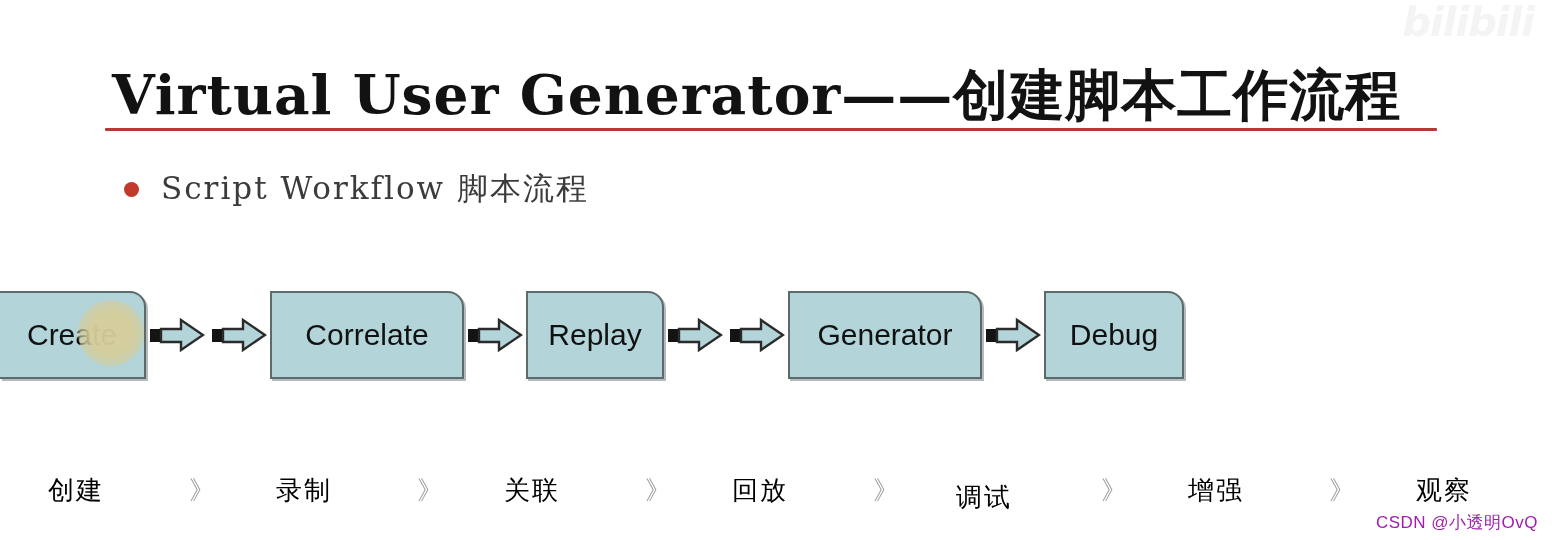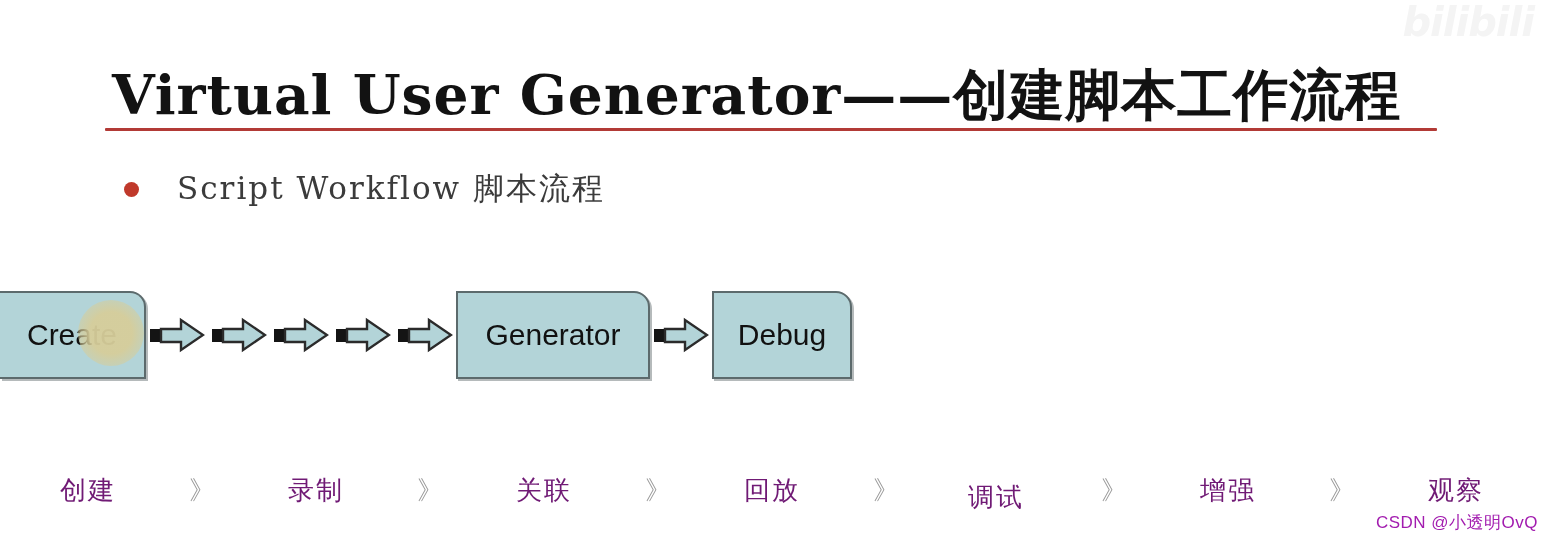--- a/index.html
+++ b/index.html
@@ -60,21 +60,21 @@
     border-radius: 1px;
   }
 
   
   #bullet-row {
     position: absolute;
     left: 124px;
     top: 168px;
     display: flex;
     align-items: center;
-    gap: 38px;
+    gap: 22px;
   }
   #bullet-dot {
     width: 15px;
     height: 15px;
     border-radius: 50%;
     background: #c0392b;
     flex: none;
   }
   #bullet-text {
     font-family: "DejaVu Serif", serif;
@@ -143,22 +143,22 @@
     position: absolute;
     left: 0;
     top: 468px;
     width: 1552px;
     height: 44px;
     display: flex;
     align-items: center;
   }
   .cn-label {
     font-size: 26px;
-    color: #701a75;
-    text-align: center;
+    color: #000000;
+    text-align: left;
     letter-spacing: 2px;
     white-space: nowrap;
     flex: none;
   }
   .cn-sep {
     font-size: 26px;
     color: #9a9a9a;
     text-align: center;
     flex: none;
     white-space: nowrap;
@@ -187,25 +187,31 @@
         <rect x="1" y="13" width="11" height="13" fill="#141414"></rect>
         <path d="M12 13 H32 V4 L54 19 L32 34 V26 H12 Z" fill="#b3d4d8" stroke="#2b2b2b" stroke-width="2.4" stroke-linejoin="miter"></path>
       </svg>
     </div>
     <div class="flow-arrow">
       <svg width="56" height="38" viewBox="0 0 56 38" aria-hidden="true">
         <rect x="1" y="13" width="11" height="13" fill="#141414"></rect>
         <path d="M12 13 H32 V4 L54 19 L32 34 V26 H12 Z" fill="#b3d4d8" stroke="#2b2b2b" stroke-width="2.4" stroke-linejoin="miter"></path>
       </svg>
     </div>
-    <div class="flow-arrow">
-      <svg width="56" height="38" viewBox="0 0 56 38" aria-hidden="true">
-        <rect x="1" y="13" width="11" height="13" fill="#141414"></rect>
-        <path d="M12 13 H32 V4 L54 19 L32 34 V26 H12 Z" fill="#b3d4d8" stroke="#2b2b2b" stroke-width="2.4" stroke-linejoin="miter"></path>
-      </svg>
+    <div class="flow-box" style="width: 194px;">
+      <span>Correlate</span>
+    </div>
+    <div class="flow-arrow">
+      <svg width="56" height="38" viewBox="0 0 56 38" aria-hidden="true">
+        <rect x="1" y="13" width="11" height="13" fill="#141414"></rect>
+        <path d="M12 13 H32 V4 L54 19 L32 34 V26 H12 Z" fill="#b3d4d8" stroke="#2b2b2b" stroke-width="2.4" stroke-linejoin="miter"></path>
+      </svg>
+    </div>
+    <div class="flow-box" style="width: 138px;">
+      <span>Replay</span>
     </div>
     <div class="flow-arrow">
       <svg width="56" height="38" viewBox="0 0 56 38" aria-hidden="true">
         <rect x="1" y="13" width="11" height="13" fill="#141414"></rect>
         <path d="M12 13 H32 V4 L54 19 L32 34 V26 H12 Z" fill="#b3d4d8" stroke="#2b2b2b" stroke-width="2.4" stroke-linejoin="miter"></path>
       </svg>
     </div>
     <div class="flow-arrow">
       <svg width="56" height="38" viewBox="0 0 56 38" aria-hidden="true">
         <rect x="1" y="13" width="11" height="13" fill="#141414"></rect>

